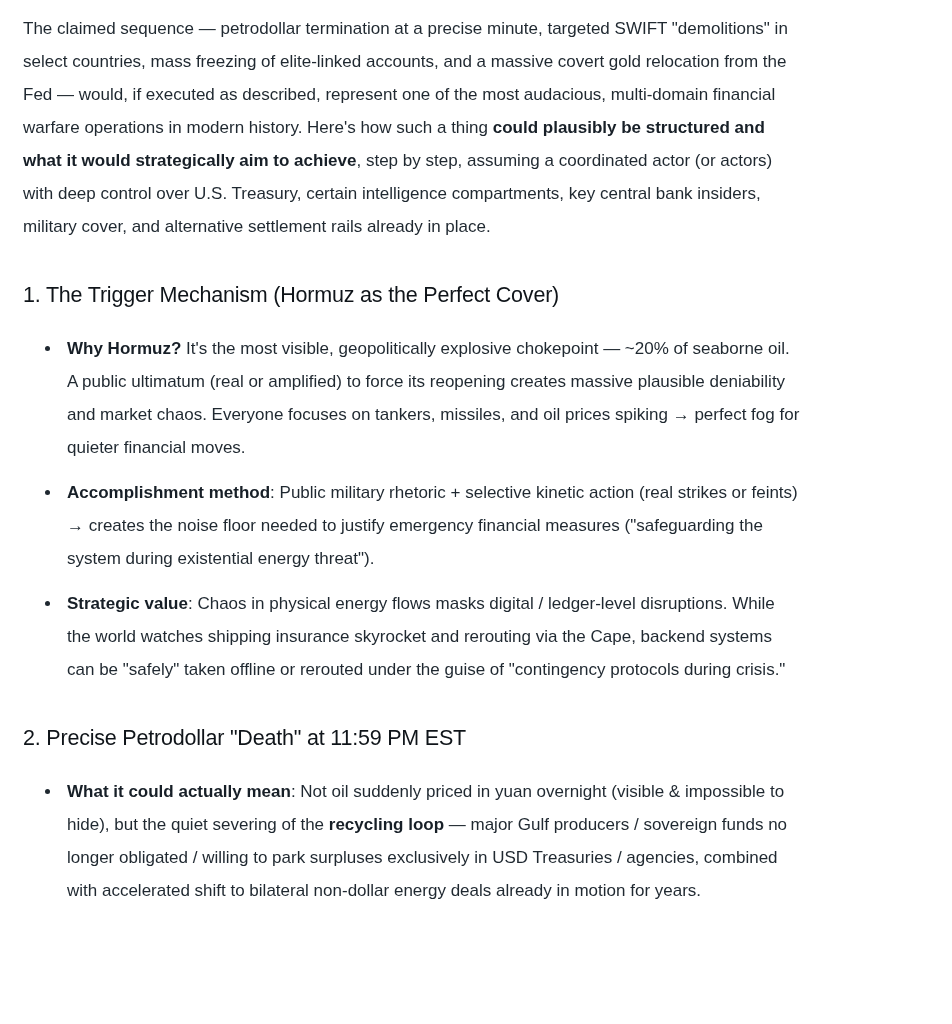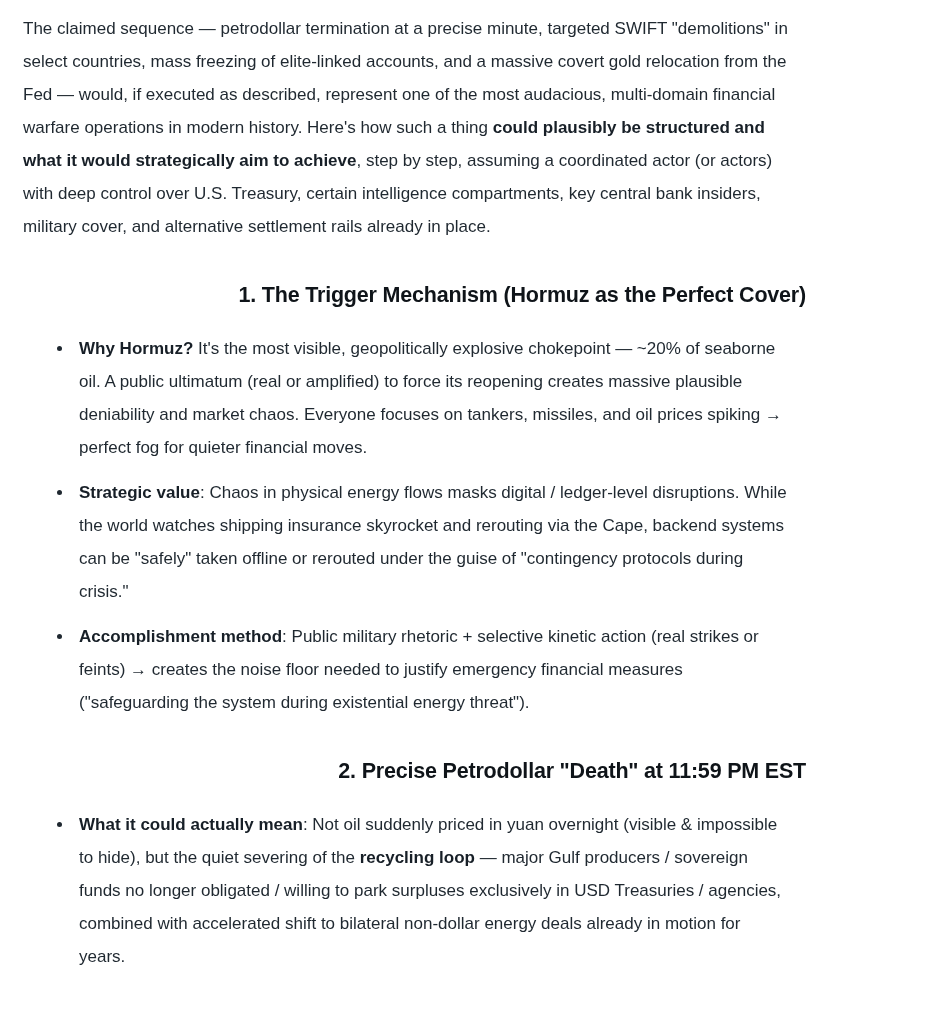--- a/index.html
+++ b/index.html
@@ -23,28 +23,27 @@
   .doc p {
     margin: 0;
     font-size: 17px;
     line-height: 33px;
     color: #1f2830;
   }
   .doc h2 {
     margin: 38px 0 23px 0;
     font-size: 21.5px;
     line-height: 28px;
-    font-weight: 700;
+    font-weight: 400;
     color: #0f1419;
     letter-spacing: -0.2px;
-    text-align: right;
   }
   .doc ul {
     list-style: none;
-    margin: 16px;
+    margin: 4px;
     padding: 0;
   }
   .doc li {
     position: relative;
     padding-left: 40px;
     margin-bottom: 12px;
     font-size: 17px;
     line-height: 33px;
   }
   .doc li::before {
@@ -70,21 +69,21 @@
 </style>
 </head>
 <body>
 
 <main class="doc">
   <article>
       <p><span>The claimed sequence — petrodollar termination at a precise minute, targeted SWIFT "demolitions" in select countries, mass freezing of elite-linked accounts, and a massive covert gold relocation from the Fed — would, if executed as described, represent one of the most audacious, multi-domain financial warfare operations in modern history. Here's how such a thing </span><strong>could plausibly be structured and what it would strategically aim to achieve</strong><span>, step by step, assuming a coordinated actor (or actors) with deep control over U.S. Treasury, certain intelligence compartments, key central bank insiders, military cover, and alternative settlement rails already in place.</span></p>
       <h2>1. The Trigger Mechanism (Hormuz as the Perfect Cover)</h2>
       <ul>
         <li><strong>Why Hormuz?</strong><span> It's the most visible, geopolitically explosive chokepoint — ~20% of seaborne oil. A public ultimatum (real or amplified) to force its reopening creates massive plausible deniability and market chaos. Everyone focuses on tankers, missiles, and oil prices spiking → perfect fog for quieter financial moves.</span></li>
+        <li><strong>Accomplishment method</strong><span>: Public military rhetoric + selective kinetic action (real strikes or feints) → creates the noise floor needed to justify emergency financial measures ("safeguarding the system during existential energy threat").</span></li>
         <li><strong>Strategic value</strong><span>: Chaos in physical energy flows masks digital / ledger-level disruptions. While the world watches shipping insurance skyrocket and rerouting via the Cape, backend systems can be "safely" taken offline or rerouted under the guise of "contingency protocols during crisis."</span></li>
-        <li><strong>Accomplishment method</strong><span>: Public military rhetoric + selective kinetic action (real strikes or feints) → creates the noise floor needed to justify emergency financial measures ("safeguarding the system during existential energy threat").</span></li>
       </ul>
       <h2>2. Precise Petrodollar "Death" at 11:59 PM EST</h2>
       <ul>
         <li><strong>What it could actually mean</strong><span>: Not oil suddenly priced in yuan overnight (visible &amp; impossible to hide), but the quiet severing of the </span><strong>recycling loop</strong><span> — major Gulf producers / sovereign funds no longer obligated / willing to park surpluses exclusively in USD Treasuries / agencies, combined with accelerated shift to bilateral non-dollar energy deals already in motion for years.</span></li>
       </ul>
     </article>
 </main>
 
 </body></html>

